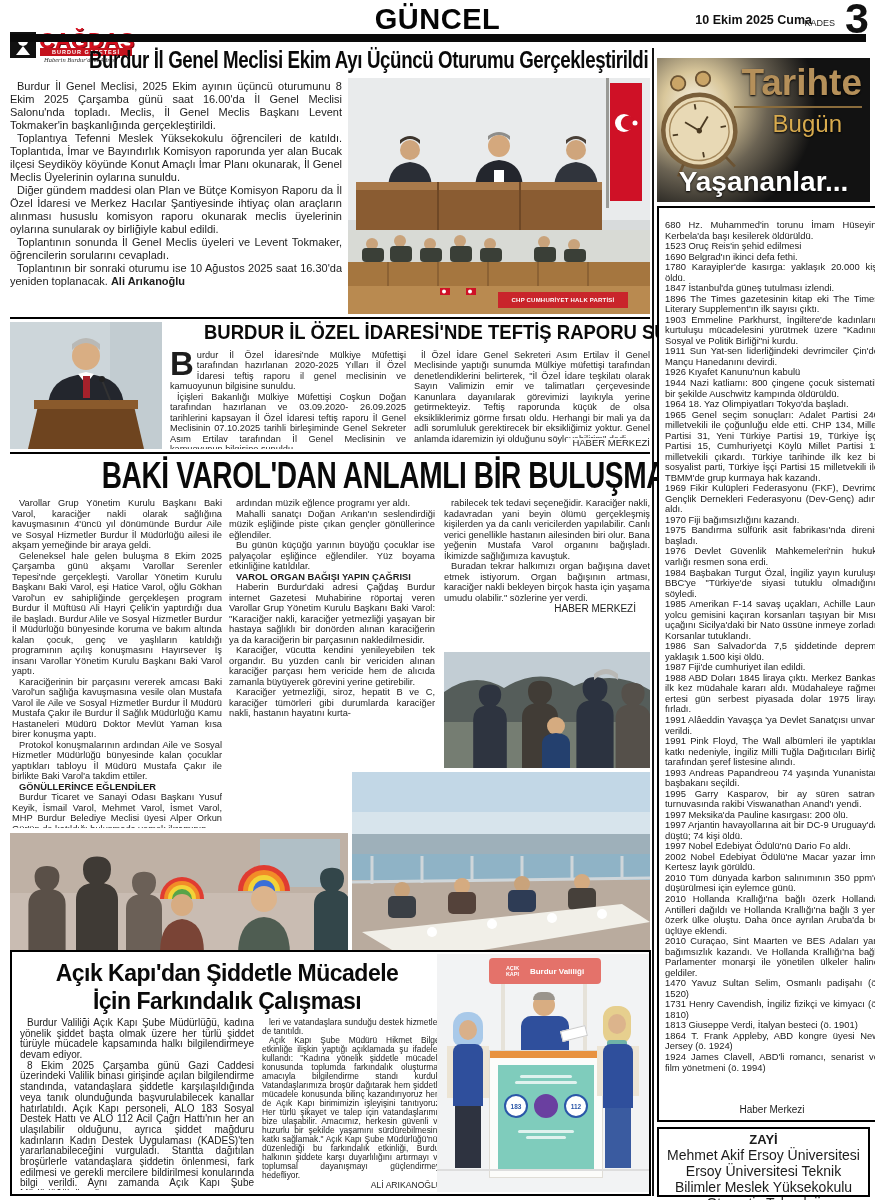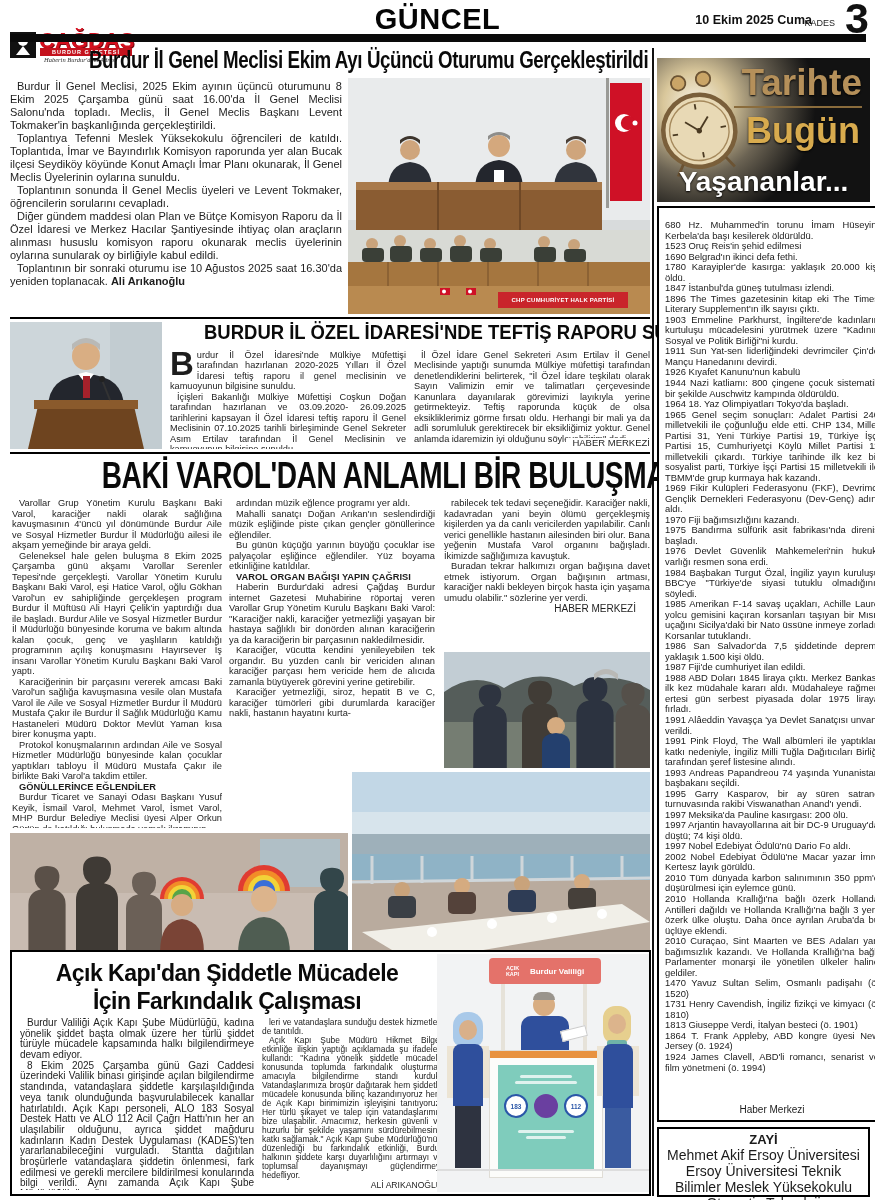--- a/index.html
+++ b/index.html
@@ -50,22 +50,22 @@
 
 <div class="abs" style="left:652px;top:48px;width:2px;height:1148px;background:#111;"></div>
 
 <div class="abs center" style="left:10px;top:46px;width:640px;">
   <span class="cx hl" style="font-size:24px;transform:scaleX(.78);letter-spacing:-.5px;">Burdur İl Genel Meclisi Ekim Ayı Üçüncü Oturumu Gerçekleştirildi</span>
 </div>
 <div class="col a1" style="left:10px;top:80px;width:332px;height:234px;">
   <div>
       <div class="para">Burdur İl Genel Meclisi, 2025 Ekim ayının üçüncü oturumunu 8 Ekim 2025 Çarşamba günü saat 16.00'da İl Genel Meclisi Salonu'nda topladı. Meclis, İl Genel Meclis Başkanı Levent Tokmaker'in başkanlığında gerçekleştirildi.</div>
       <div class="para">Toplantıya Tefenni Meslek Yüksekokulu öğrencileri de katıldı. Toplantıda, İmar ve Bayındırlık Komisyon raporunda yer alan Bucak ilçesi Seydiköy köyünde Konut Amaçlı İmar Planı okunarak, İl Genel Meclis Üyelerinin oylarına sunuldu.</div>
+      <div class="para">Diğer gündem maddesi olan Plan ve Bütçe Komisyon Raporu da İl Özel İdaresi ve Merkez Hacılar Şantiyesinde ihtiyaç olan araçların alınması hususlu komisyon raporu okunarak meclis üyelerinin oylarına sunularak oy birliğiyle kabul edildi.</div>
       <div class="para">Toplantının sonunda İl Genel Meclis üyeleri ve Levent Tokmaker, öğrencilerin sorularını cevapladı.</div>
-      <div class="para">Diğer gündem maddesi olan Plan ve Bütçe Komisyon Raporu da İl Özel İdaresi ve Merkez Hacılar Şantiyesinde ihtiyaç olan araçların alınması hususlu komisyon raporu okunarak meclis üyelerinin oylarına sunularak oy birliğiyle kabul edildi.</div>
     </div>
   <div class="para"><span>Toplantının bir sonraki oturumu ise 10 Ağustos 2025 saat 16.30'da yeniden toplanacak.</span> <b>Ali Arıkanoğlu</b></div>
 </div>
 <div class="photo" style="left:348px;top:78px;width:302px;height:236px;">
   <svg width="302" height="236" viewBox="0 0 302 236">
     <rect width="302" height="150" fill="#e9ebec"></rect>
     <rect x="0" y="142" width="302" height="10" fill="#d8dbdc"></rect>
     <rect x="262" y="5" width="32" height="118" fill="#cf1126"></rect>
     <circle cx="276" cy="45" r="9" fill="#fff"></circle>
       <circle cx="280" cy="45" r="7.2" fill="#cf1126"></circle>
@@ -352,21 +352,21 @@
         <line x1="50" y1="72" x2="36" y2="60"></line>
           <line x1="50" y1="72" x2="62" y2="58"></line>
       </g>
       <circle cx="50" cy="72" r="3" fill="#4a3a22"></circle>
       <line x1="26" y1="106" x2="18" y2="118" stroke="#6b5333" stroke-width="3"></line>
       <line x1="74" y1="106" x2="82" y2="118" stroke="#6b5333" stroke-width="3"></line>
     </g>
   </svg>
   <div class="abs" style="right:8px;top:4px;font-size:37px;font-weight:700;color:#b5905a;text-shadow:0 1px 2px #000;">Tarihte</div>
   <div class="abs" style="right:8px;top:48px;width:128px;height:2px;background:#8a6c3c;"></div>
-  <div class="abs" style="right:10px;top:52px;font-size:36px;font-weight:700;color:#d8ab4e;text-shadow:0 1px 2px #000;">Bugün</div>
+  <div class="abs" style="right:28px;top:52px;font-size:24px;font-weight:400;color:#d8ab4e;text-shadow:0 1px 2px #000;">Bugün</div>
   <div class="abs center" style="left:0;bottom:4px;width:100%;font-size:28px;font-weight:800;color:#fff;text-shadow:0 1px 2px #000;">Yaşananlar...</div>
 </div>
 <div class="evbox" style="left:657px;top:206px;width:230px;height:916px;box-sizing:border-box;padding:12px 6px;">
   <div style="height:880px;overflow:hidden;">
       <div class="ev">680 Hz. Muhammed'in torunu İmam Hüseyin, Kerbela'da başı kesilerek öldürüldü.</div>
       <div class="ev">1523 Oruç Reis'in şehid edilmesi</div>
       <div class="ev">1690 Belgrad'ın ikinci defa fethi.</div>
       <div class="ev">1780 Karayipler'de kasırga: yaklaşık 20.000 kişi öldü.</div>
       <div class="ev">1847 İstanbul'da güneş tutulması izlendi.</div>
       <div class="ev">1896 The Times gazetesinin kitap eki The Times Literary Supplement'ın ilk sayısı çıktı.</div>

